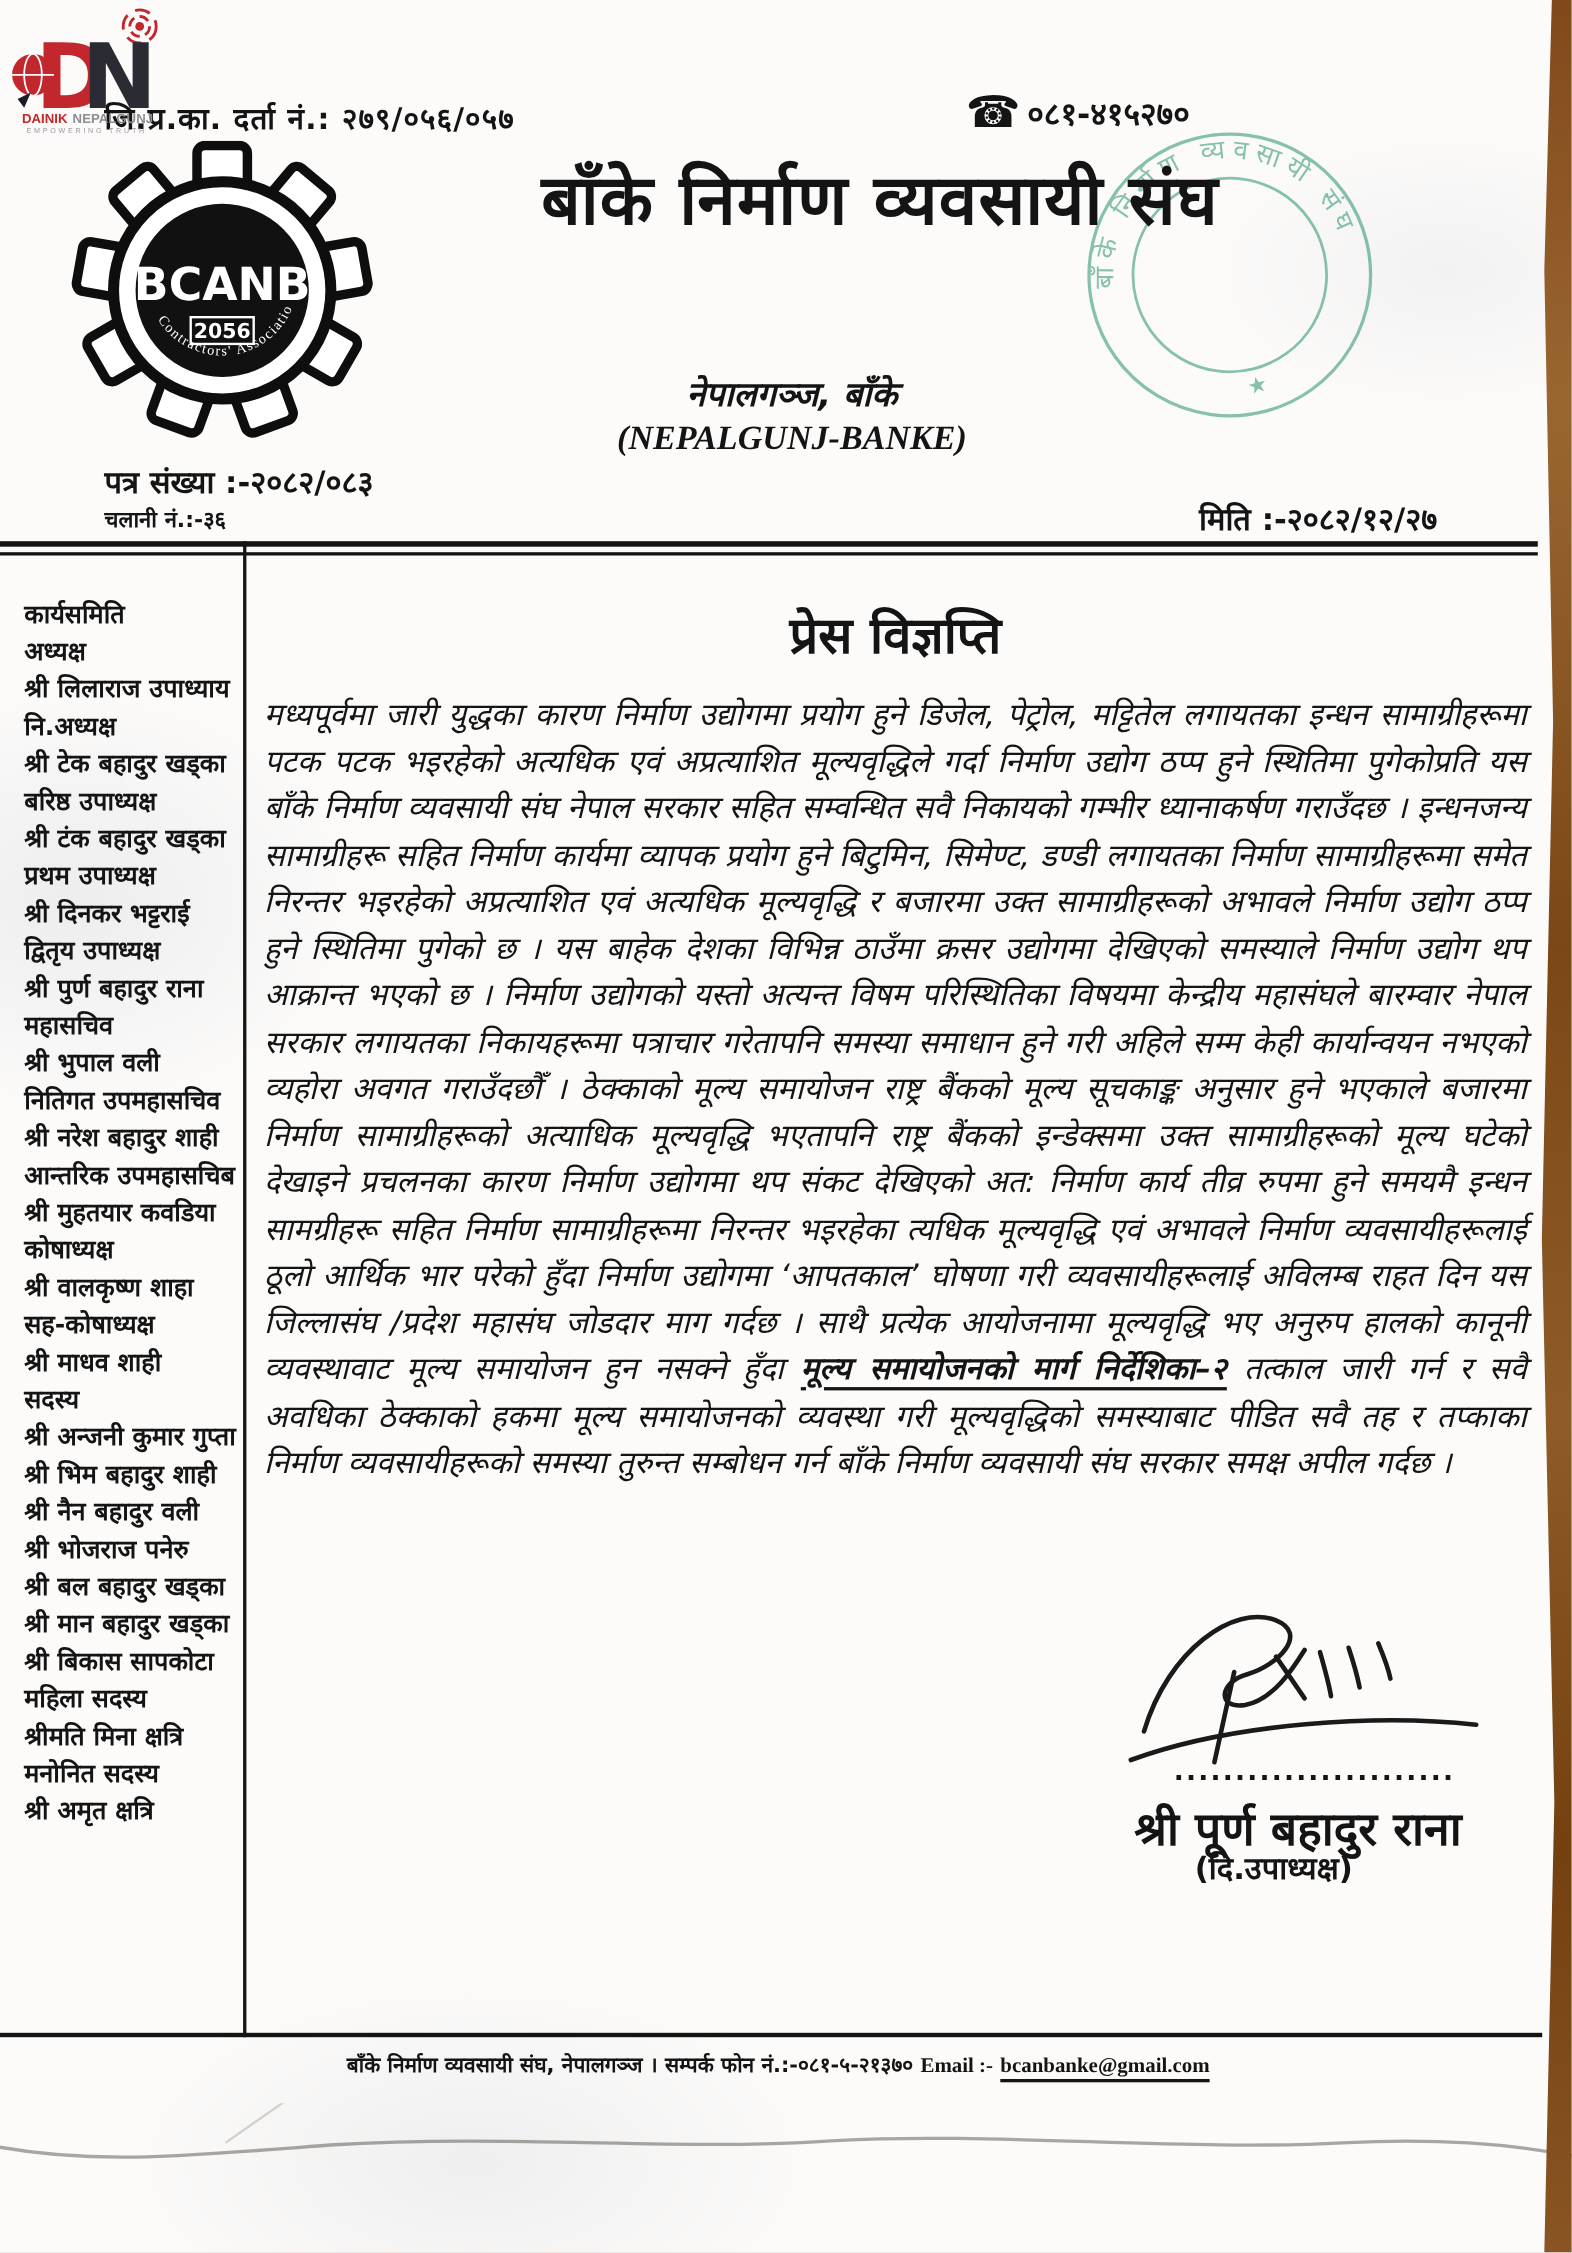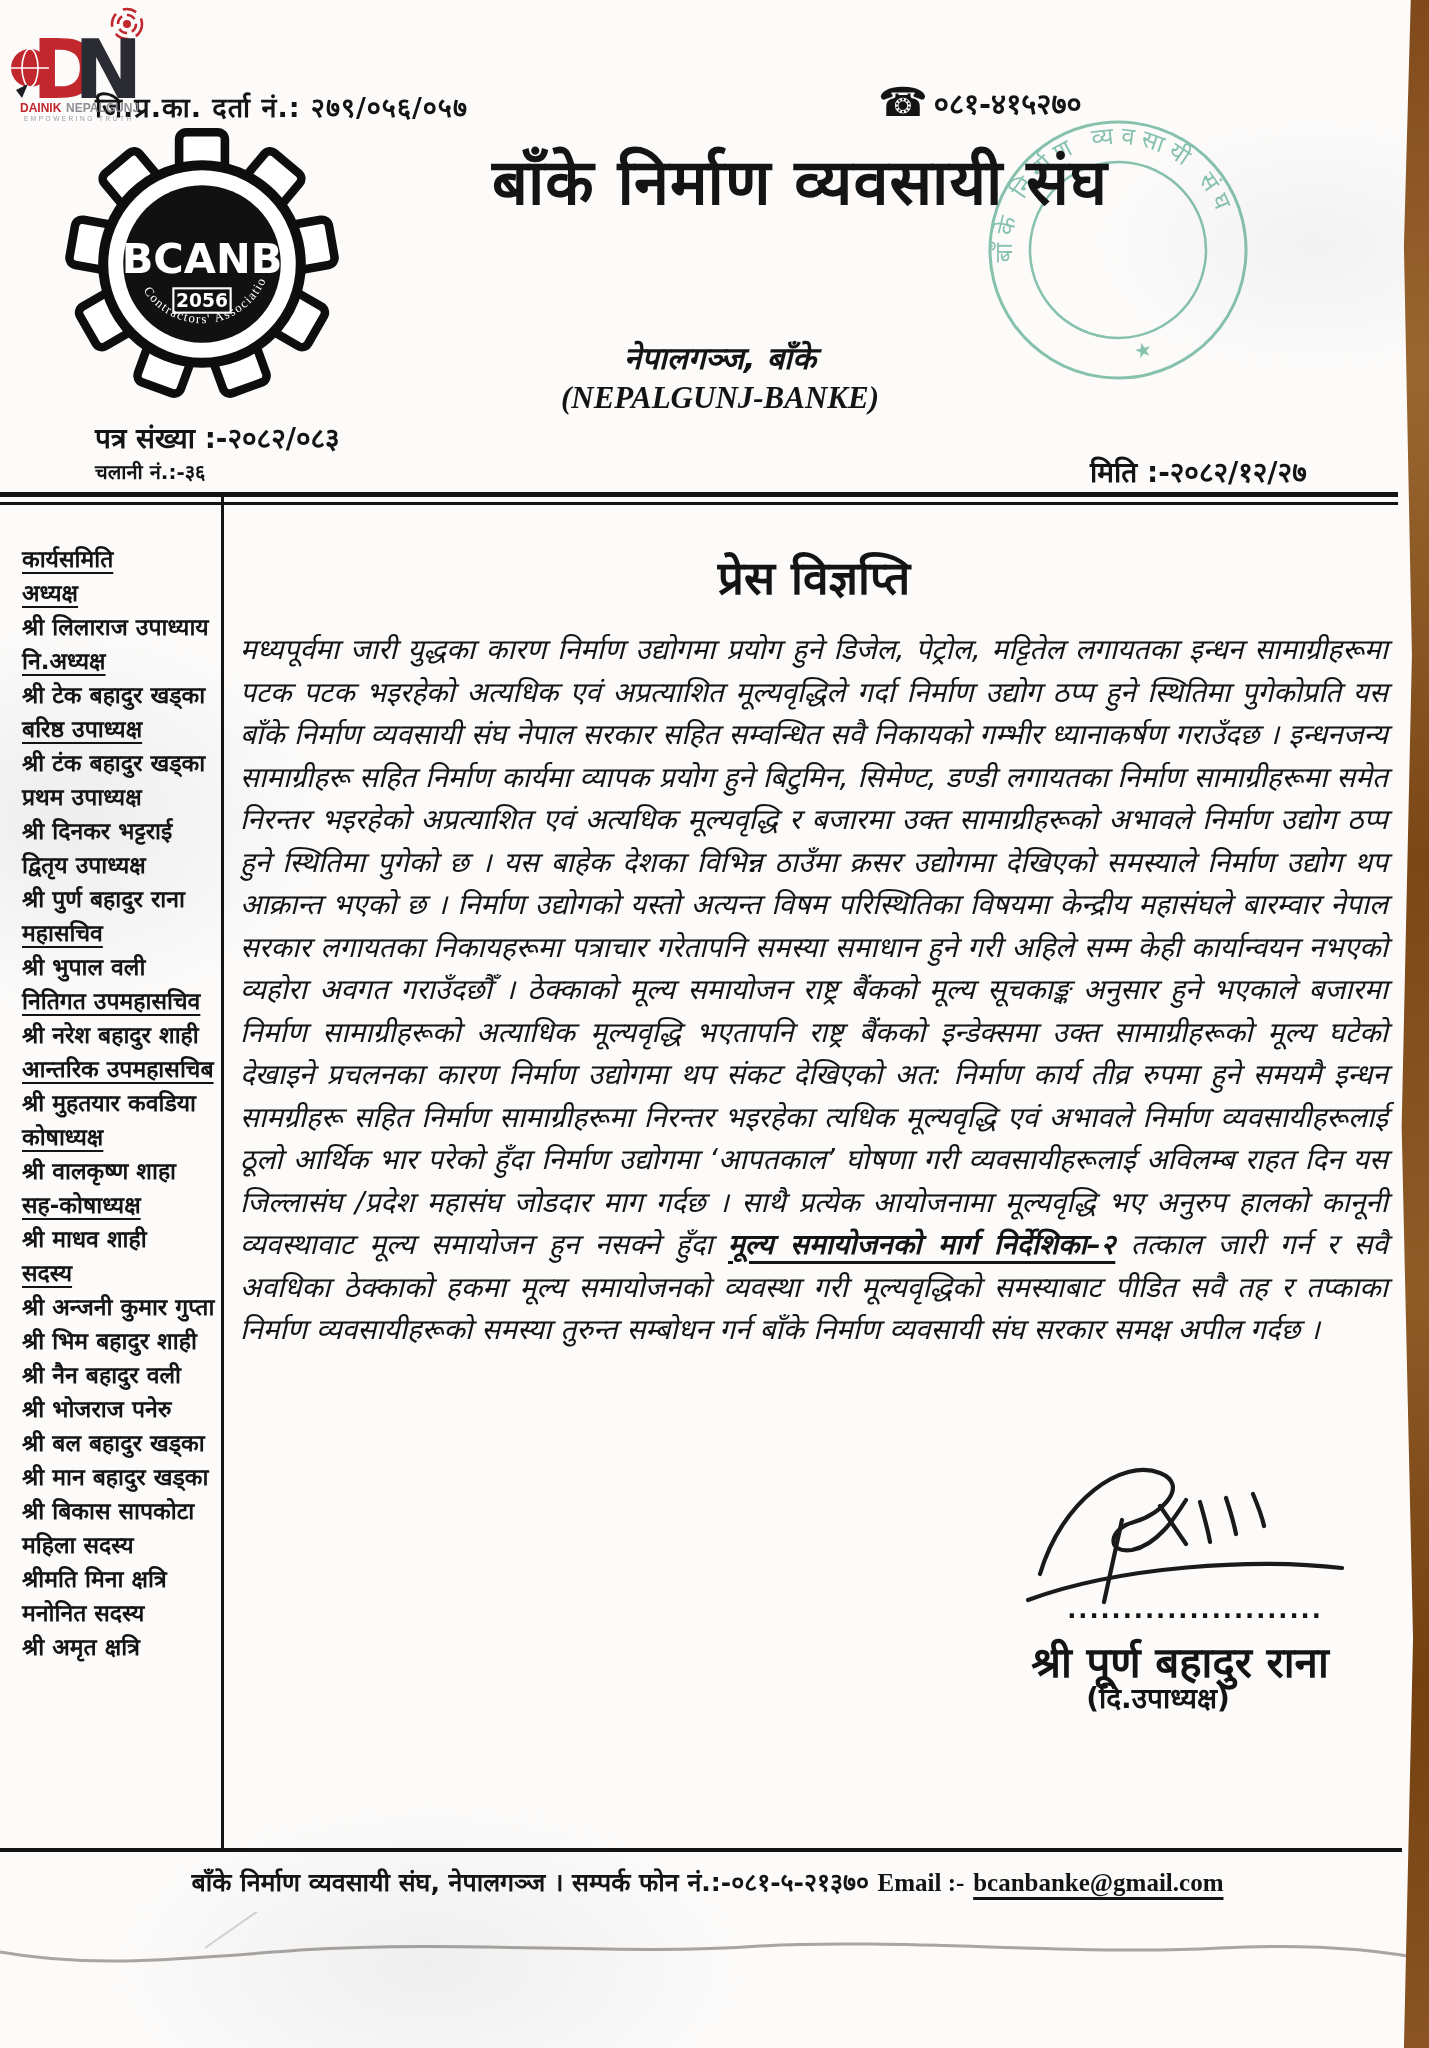--- a/index.html
+++ b/index.html
@@ -39,37 +39,37 @@
   .dispatch-no{position:absolute; left:95px; top:458px; font-size:20px; font-weight:bold;}
   .date-no{position:absolute; left:1090px; top:452px; font-size:28px; font-weight:bold;}
 
   .rule-double{position:absolute; left:0; top:492px; width:1398px; height:5px;
     border-top:5px solid #141414; border-bottom:3px solid #141414;}
   .v-line{position:absolute; left:221px; top:492px; width:3px; height:1360px; background:#141414;}
 
   .sidebar{position:absolute; left:22px; top:542px; width:192px; z-index:1;}
   .sidebar div{font-size:23px; line-height:34px; white-space:nowrap;}
   .sb-h{font-weight:bold;}
-  .sb-h.u{text-decoration:underline; text-underline-offset:5px; text-decoration-thickness:2px;}
+  .sb-h.u{text-underline-offset:5px; text-decoration-thickness:2px;}
   .sb-n{font-weight:bold;}
 
   .content{position:absolute; left:240px; top:545px; width:1148px; z-index:1;}
   .pr-title{text-align:center; font-size:46px; font-weight:bold;}
   .pr-subtitle{margin-top:10px; text-align:center; font-size:31px; font-weight:bold; line-height:48px;
     text-decoration:underline; text-underline-offset:9px; text-decoration-thickness:2px;}
   .pr-body{margin:22px 0 0 0; text-align:justify; font-size:28px; line-height:42.5px;font-style:italic;}
   .seg-bold-u{font-weight:bold; text-decoration:underline; text-underline-offset:7px; text-decoration-thickness:2.5px;}
 
   .signature{position:absolute; left:1010px; top:1448px; z-index:2;}
   .sig-dots{position:absolute; left:1040px; top:1596px; width:310px; text-align:center; font-size:24px; font-weight:bold; letter-spacing:2px;}
   .sig-name{position:absolute; left:995px; top:1632px; width:370px; text-align:center; font-size:42px; font-weight:bold;}
   .sig-desig{position:absolute; left:1008px; top:1678px; width:300px; text-align:center; font-size:28px; font-weight:bold;}
 
   .footer-rule{position:absolute; left:0; top:1848px; width:1402px; height:4px; background:#141414;}
-  .footer{position:absolute; left:80px; top:1864px; width:1255px; text-align:center; font-size:25px; font-weight:bold; white-space:nowrap;}
+  .footer{position:absolute; left:80px; top:1864px; width:1255px; text-align:center; font-size:19px; font-weight:bold; white-space:nowrap;}
   .footer .latin{font-family:"Liberation Serif", serif;}
   .footer .email{font-family:"Liberation Serif", serif; text-decoration:underline; text-underline-offset:6px; text-decoration-thickness:2.5px;}
 </style>
 </head>
 <body>
 
 <div class="page">
 
   <div class="wood"></div>
 

